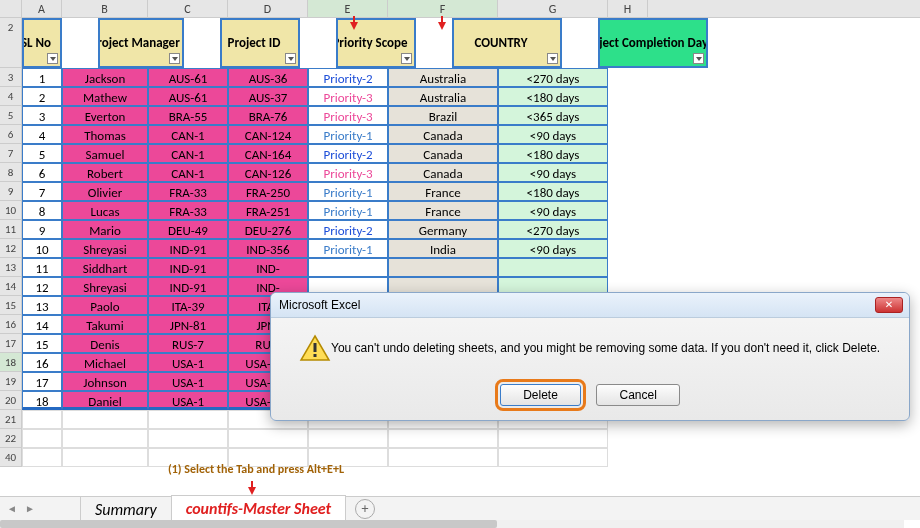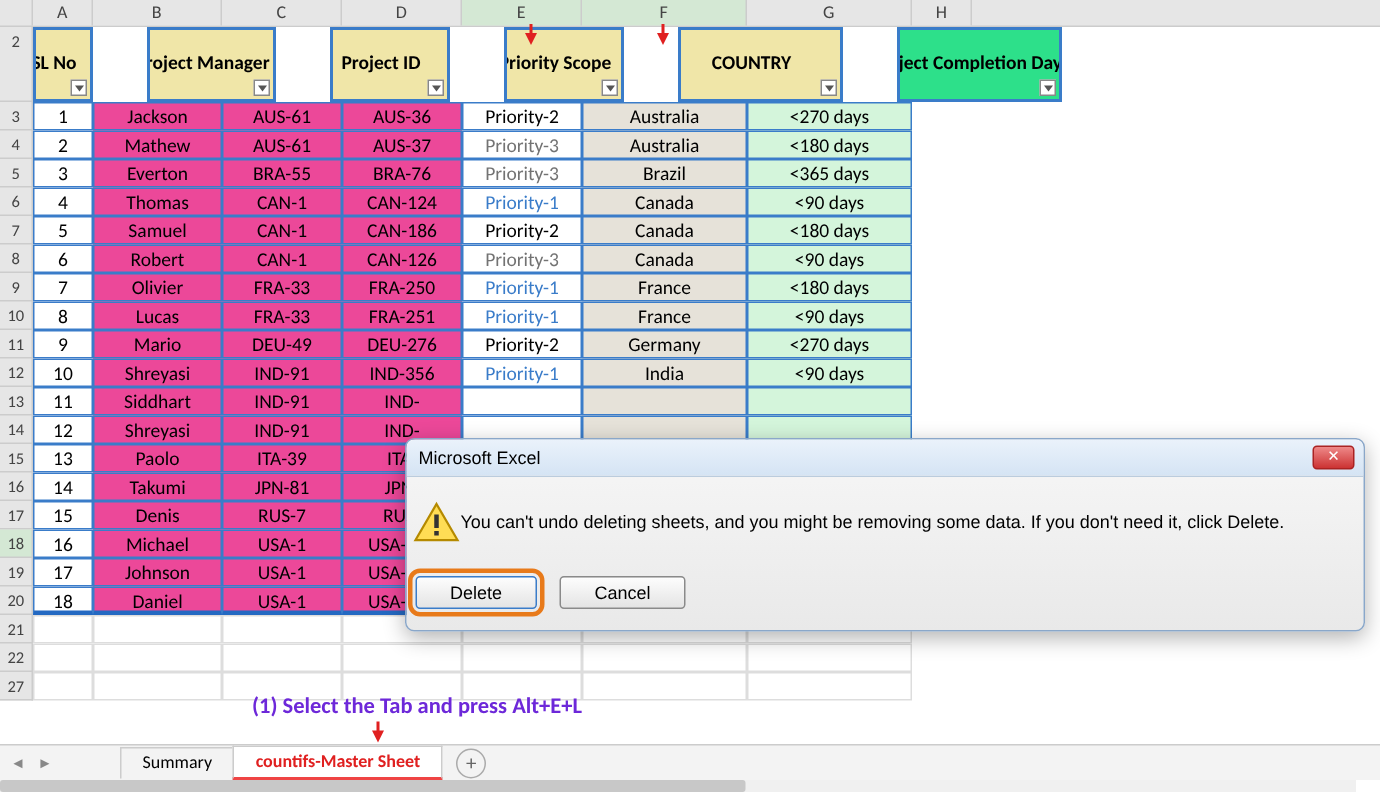--- a/index.html
+++ b/index.html
@@ -35,45 +35,45 @@
   
   .body-row .cell { border: 1px solid #3a7cc9; }
   .body-row .c-a { background: #fff; }
   .body-row .c-b, .body-row .c-c, .body-row .c-d { background: #ec4899; }
   .body-row .c-e { background: #fff; font-weight: normal; }
   .body-row .c-f { background: #e6e2d9; }
   .body-row .c-g { background: #d4f5db; }
   .body-row.last .cell { border-bottom: 3px solid #2469c2; }
   
   .p1 { color: #3a7cc9; }
-  .p2 { color: #000000; }
-  .p3 { color: #737373; }
+  .p2 { color: #1d4ed8; }
+  .p3 { color: #ec4899; }
   
   .empty-row .cell { border: 1px solid #ddd; background: #fff; }
   
-  .annotation { position: absolute; color: #6d28d9; font-weight: bold; font-size: 15px; }
+  .annotation { position: absolute; color: #a16207; font-weight: bold; font-size: 12px; }
   .red-arrow { position: absolute; width: 0; height: 0; border-left: 4px solid transparent; border-right: 4px solid transparent; border-top: 8px solid #e02020; }
   .red-arrow::before { content: ''; position: absolute; top: -14px; left: -1px; width: 2px; height: 8px; background: #e02020; }
   
   .sheet-tabs { position: absolute; bottom: 8px; left: 0; right: 0; height: 24px; display: flex; align-items: center; background: #f3f3f3; border-top: 1px solid #ccc; padding-left: 80px; }
   .tab-nav { position: absolute; left: 4px; display: flex; gap: 2px; }
   .tab-nav-btn { width: 16px; height: 16px; font-size: 10px; color: #888; text-align: center; line-height: 16px; }
-  .sheet-tab { padding: 3px 14px; font-size: 12px; background: #f3f3f3; border: 1px solid #ccc; border-bottom: none; margin-right: -1px; cursor: pointer; }
+  .sheet-tab { padding: 3px 14px; font-size: 16px; background: #f3f3f3; border: 1px solid #ccc; border-bottom: none; margin-right: -1px; cursor: pointer; font-style: italic; }
   .sheet-tab.active { background: #fff; border-bottom: 2px solid #ef4444; color: #e02020; font-weight: bold; }
   .add-sheet { width: 20px; height: 20px; border: 1px solid #aaa; border-radius: 50%; margin-left: 10px; text-align: center; line-height: 18px; color: #666; cursor: pointer; font-size: 14px; }
   
   .scrollbar-h { position: absolute; bottom: 0; left: 0; right: 16px; height: 8px; background: #f0f0f0; }
   .scrollbar-h-thumb { position: absolute; left: 0; width: 55%; height: 100%; background: #c8c8c8; border-radius: 2px; }
   
   .dialog { position: absolute; top: 292px; left: 270px; width: 640px; background: linear-gradient(#f7f7f7, #e9e9e9); border: 1px solid #8aa7c9; border-radius: 6px; box-shadow: 0 4px 14px rgba(0,0,0,0.3); font-family: "Segoe UI", Tahoma, sans-serif; }
   .dialog-title { background: linear-gradient(#eaf2fb, #d5e4f4); padding: 5px 8px; font-size: 12px; border-bottom: 1px solid #bcd; border-radius: 6px 6px 0 0; position: relative; }
   .dialog-close { position: absolute; right: 6px; top: 4px; width: 28px; height: 16px; background: linear-gradient(#e88, #c33); border: 1px solid #a22; border-radius: 3px; color: #fff; font-size: 10px; text-align: center; line-height: 14px; cursor: pointer; }
-  .dialog-body { padding: 16px 4px; display: flex; align-items: center; font-size: 12px; }
+  .dialog-body { padding: 16px 28px; display: flex; align-items: center; font-size: 12px; }
   .warn-icon { width: 32px; height: 28px; }
-  .dialog-buttons { padding: 6px 0 14px; }
+  .dialog-buttons { padding: 6px 0 14px; text-align: center; }
   .dlg-btn { display: inline-block; padding: 3px 22px; font-size: 12px; background: linear-gradient(#fdfdfd, #e4e4e4); border: 1px solid #8a8a8a; border-radius: 3px; margin: 0 6px; cursor: pointer; }
   .dlg-btn.primary { outline: 3px solid #e87a1a; outline-offset: 2px; border: 1px solid #3a7cc9; }
 </style>
 </head>
 <body>
 
 <div class="col-headers">
   <div class="row-num-spacer"></div>
   <div class="col-header c-a">A</div>
   <div class="col-header c-b">B</div>
@@ -101,21 +101,21 @@
       <div class="row-num">13</div>
       <div class="row-num">14</div>
       <div class="row-num">15</div>
       <div class="row-num">16</div>
       <div class="row-num">17</div>
       <div class="row-num selected">18</div>
       <div class="row-num">19</div>
       <div class="row-num">20</div>
       <div class="row-num">21</div>
       <div class="row-num">22</div>
-      <div class="row-num">27</div>
+      <div class="row-num">40</div>
     </div>
   <div class="cells">
     <div class="data-row header-row">
       <div class="cell c-a">
           <span>SL No</span>
           <span class="filter-btn"></span>
         </div>
       <div class="cell c-b">
           <span>Project Manager</span>
           <span class="filter-btn"></span>
@@ -171,21 +171,21 @@
           <div class="cell c-c">CAN-1</div>
           <div class="cell c-d">CAN-124</div>
           <div class="cell c-e p1">Priority-1</div>
           <div class="cell c-f">Canada</div>
           <div class="cell c-g">&lt;90 days</div>
         </div>
         <div class="data-row body-row">
           <div class="cell c-a">5</div>
           <div class="cell c-b">Samuel</div>
           <div class="cell c-c">CAN-1</div>
-          <div class="cell c-d">CAN-186</div>
+          <div class="cell c-d">CAN-164</div>
           <div class="cell c-e p2">Priority-2</div>
           <div class="cell c-f">Canada</div>
           <div class="cell c-g">&lt;180 days</div>
         </div>
         <div class="data-row body-row">
           <div class="cell c-a">6</div>
           <div class="cell c-b">Robert</div>
           <div class="cell c-c">CAN-1</div>
           <div class="cell c-d">CAN-126</div>
           <div class="cell c-e p3">Priority-3</div>

